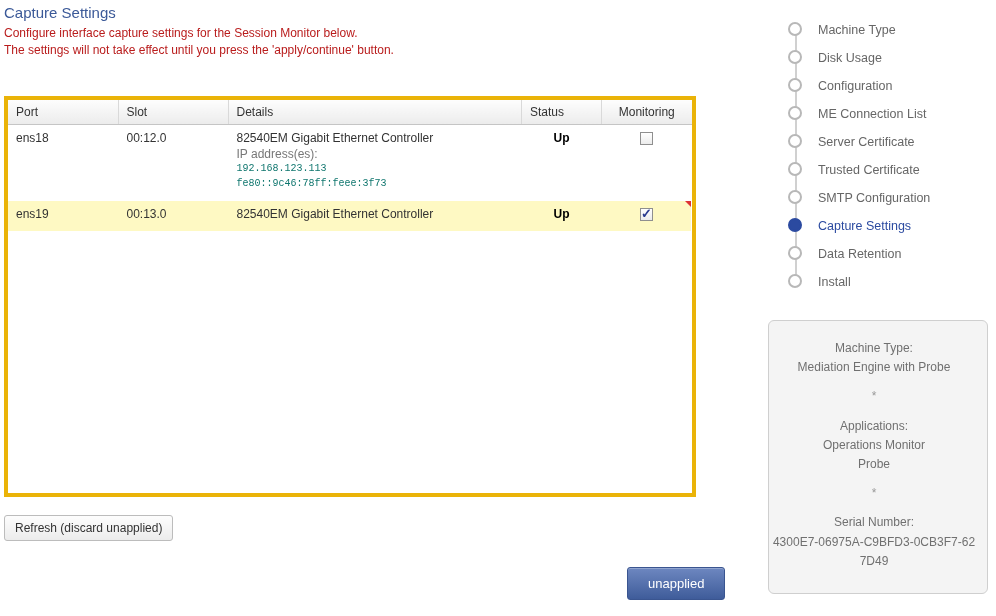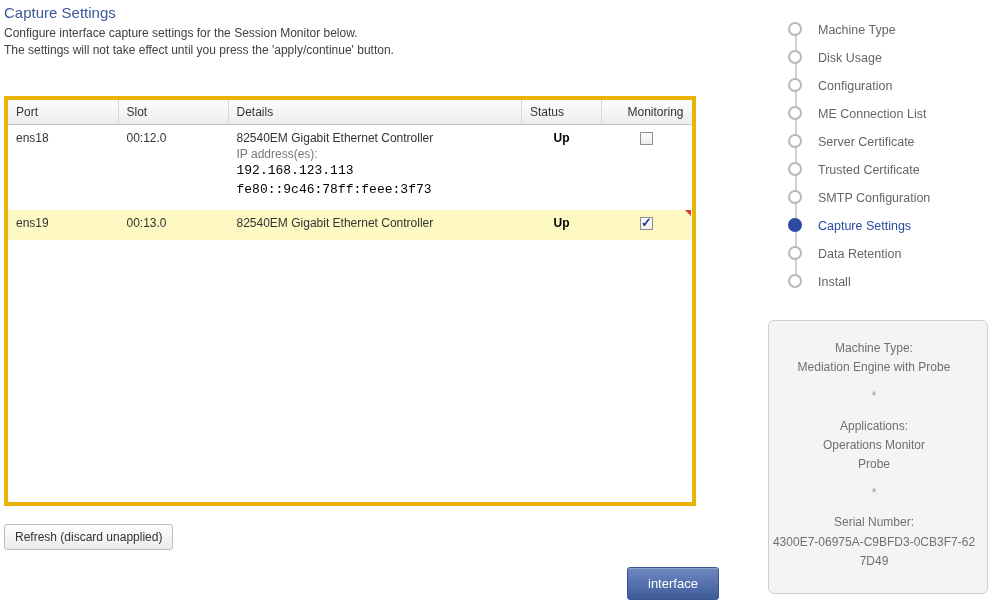--- a/index.html
+++ b/index.html
@@ -21,21 +21,21 @@
     padding: 4px 0 0 4px;
   }
 
   .page-title {
     color: #3b5998;
     font-size: 15px;
     font-weight: normal;
     margin: 0 0 4px 0;
   }
   .subtitle {
-    color: #404040;
+    color: #b91c1c;
     font-size: 12px;
     line-height: 1.45;
     margin: 0 0 36px 0;
   }
 
   .grid-wrap {
     border: 4px solid #eab308;
     width: 692px;
   }
   table.grid {
@@ -47,38 +47,38 @@
     background: linear-gradient(#fdfdfd, #ececec);
     border-bottom: 1px solid #c5c5c5;
     border-right: 1px solid #d9d9d9;
     text-align: left;
     font-weight: normal;
     color: #333;
     padding: 5px 8px;
     font-size: 12px;
   }
   .grid thead th:last-child { border-right: none; text-align: center;}
-  .grid thead th.center { text-align: right; }
+  .grid thead th.center { text-align: center; }
   .grid tbody td {
     vertical-align: top;
     padding: 6px 8px 10px 8px;
     border-right: 1px solid transparent;
     font-size: 12px;
   }
   .grid tbody tr.sel {
     background: #fef9c3;
   }
   .details-sub {
     color: #777;
     margin-top: 2px;
   }
   .mono {
     font-family: "Courier New", monospace;
-    font-size: 13px;
-    color: #000000;
+    font-size: 10px;
+    color: #0f766e;
     line-height: 1.5;
   }
   .status-up {
     font-weight: bold;
     color: #000;
     text-align: center;
   }
   .mon-cell { text-align: center; padding-top: 6px;}
   .chk {
     display: inline-block;
@@ -253,21 +253,21 @@
         <tr>
             <td colspan="5" class="grid-body-fill"></td>
           </tr>
       </tbody>
     </table>
   </div>
 
   <button class="refresh-btn">Refresh (discard unapplied)</button>
 </div>
 
-<button class="continue-btn">interface</button>
+<button class="continue-btn">unapplied</button>
 
 <div class="sidebar">
   <ul class="steps">
     <li><span class="dot"></span><span>Machine Type</span></li>
     <li><span class="dot"></span><span>Disk Usage</span></li>
     <li><span class="dot"></span><span>Configuration</span></li>
     <li><span class="dot"></span><span>ME Connection List</span></li>
     <li><span class="dot"></span><span>Server Certificate</span></li>
     <li><span class="dot"></span><span>Trusted Certificate</span></li>
     <li><span class="dot"></span><span>SMTP Configuration</span></li>

